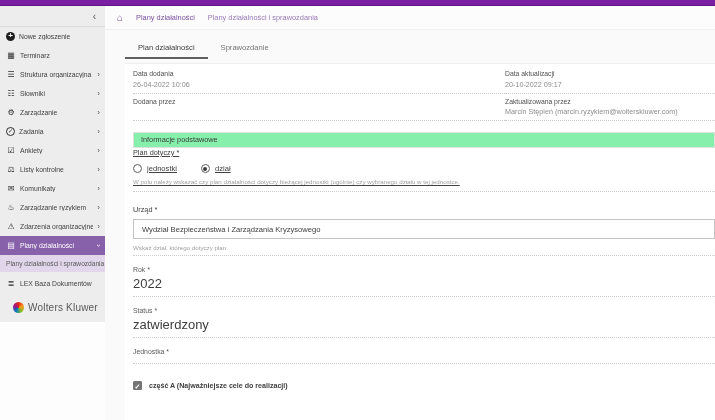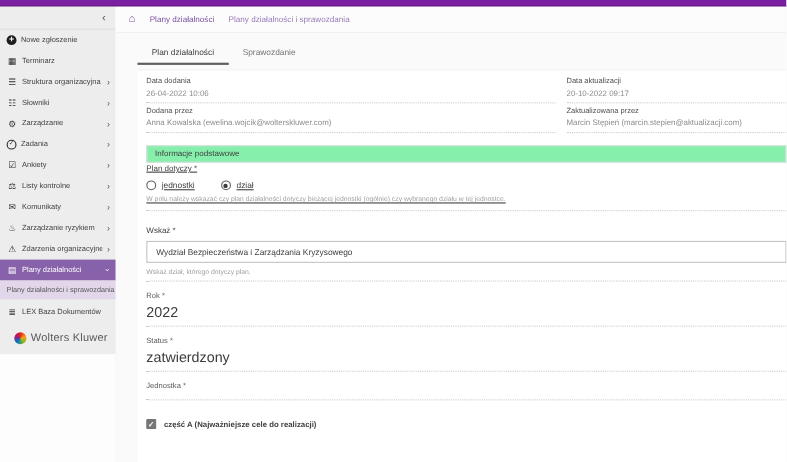--- a/index.html
+++ b/index.html
@@ -41,21 +41,21 @@
   .crumb { color:#7B4FA0; font-size:7.4px; cursor:pointer; }
   .crumb.last { color:#9A7AB8; }
 
   .tabs { display:flex; padding:9px 0 0 20px; flex:none; }
   .tab { padding:4px 13px 5px; font-size:7.6px; color:#757575; cursor:pointer; }
   .tab.active { color:#3d3d3d; border-bottom:2px solid #5f5f5f; }
 
   .card { flex:1; background:#fff; margin:4px 0 0 20px; border-top:1px solid #EFEFEF;
     padding:2px 0 0 8px; min-height:0; }
 
-  .meta-grid { display:grid; grid-template-columns:372px 1fr; column-gap:10px; }
+  .meta-grid { display:grid; grid-template-columns:372px 1fr; }
   .meta-cell { padding:4px 0 4px; border-bottom:1px dotted #CCCCCC; }
   .meta-label { font-size:6.8px; color:#4f4f4f; margin-bottom:2.5px; }
   .meta-value { font-size:7.2px; color:#8C8C8C; }
 
   .section-bar { margin-top:11px; background:#86efac; border:1px solid #E0E0E0;
     height:16px; line-height:14px; padding-left:7px; font-size:7.3px; color:#3d3d3d; }
 
   .field-label { font-size:7.3px; color:#3d3d3d; }
   .hint { font-size:6.2px; color:#9E9E9E; }
   .dotted { border-bottom:1px dotted #CCCCCC; }
@@ -192,25 +192,24 @@
         <div class="meta-cell">
           <div class="meta-label">Data dodania</div>
           <div class="meta-value">26-04-2022 10:06</div>
         </div>
         <div class="meta-cell">
           <div class="meta-label">Data aktualizacji</div>
           <div class="meta-value">20-10-2022 09:17</div>
         </div>
         <div class="meta-cell">
           <div class="meta-label">Dodana przez</div>
-          <div class="meta-value">Anna Kowalska (ewelina.wojcik@wolterskluwer.com)</div>
         </div>
         <div class="meta-cell">
           <div class="meta-label">Zaktualizowana przez</div>
-          <div class="meta-value">Marcin Stępień (marcin.stepien@aktualizacji.com)</div>
+          <div class="meta-value">Marcin Stępień (marcin.ryzykiem@wolterskluwer.com)</div>
         </div>
       </div>
 
       <div class="section-bar">Informacje podstawowe</div>
 
       <div class="radio-field dotted">
         <div class="field-label">Plan dotyczy *</div>
         <div class="radio-row">
           <div class="radio-opt">
             <span class="radio"></span>
@@ -218,21 +217,21 @@
           </div>
           <div class="radio-opt">
             <span class="radio on"></span>
             <span class="radio-lbl">dział</span>
           </div>
         </div>
         <div class="hint">W polu należy wskazać czy plan działalności dotyczy bieżącej jednostki (ogólnie) czy wybranego działu w tej jednostce.</div>
       </div>
 
       <div class="dzial-field">
-        <div class="field-label">Wskaż *</div>
+        <div class="field-label">Urząd *</div>
         <div class="input-box">Wydział Bezpieczeństwa i Zarządzania Kryzysowego</div>
         <div class="hint dotted">Wskaż dział, którego dotyczy plan.</div>
       </div>
 
       <div class="plain-field dotted">
         <div class="field-label">Rok *</div>
         <div class="plain-value">2022</div>
       </div>
 
       <div class="plain-field dotted">

